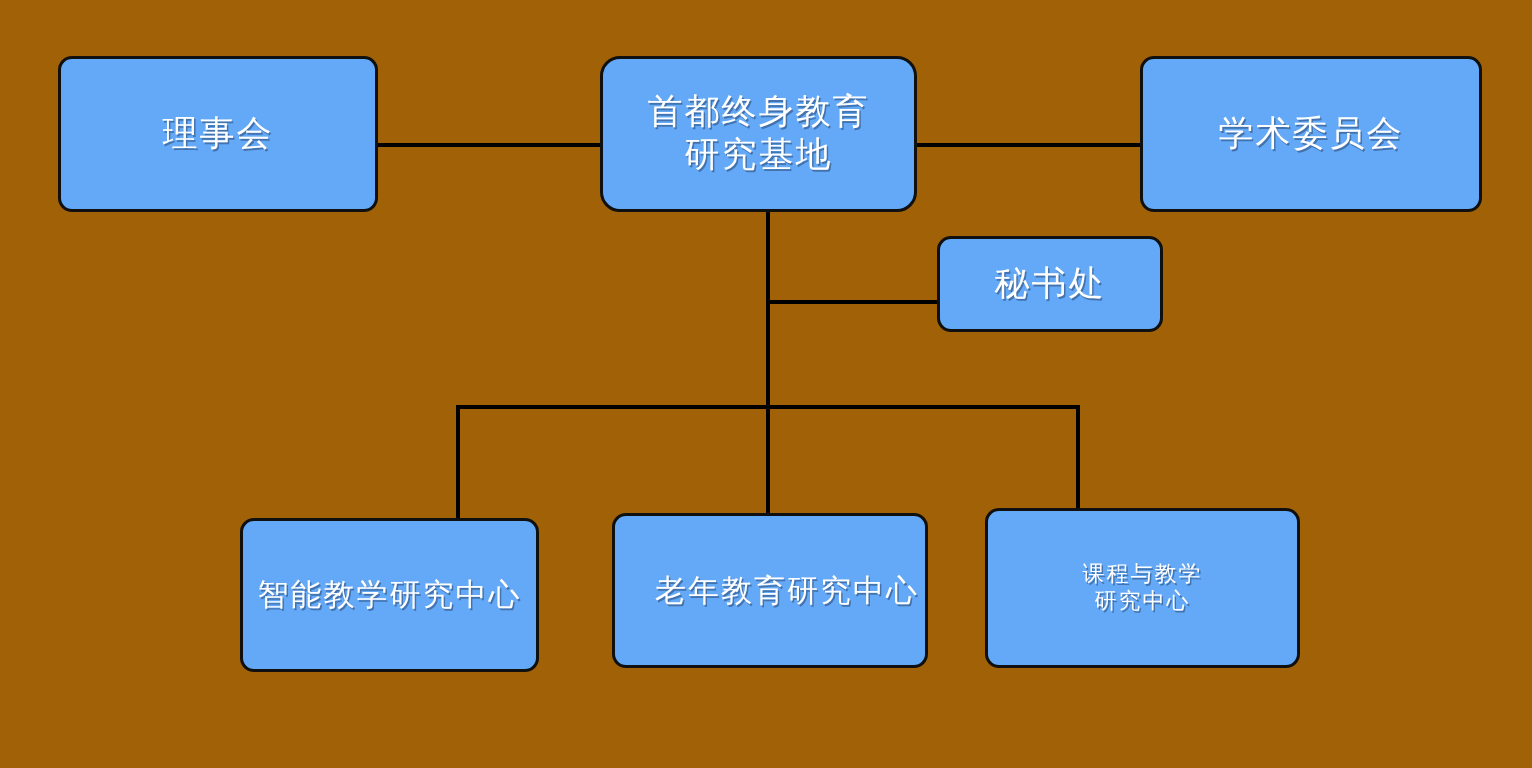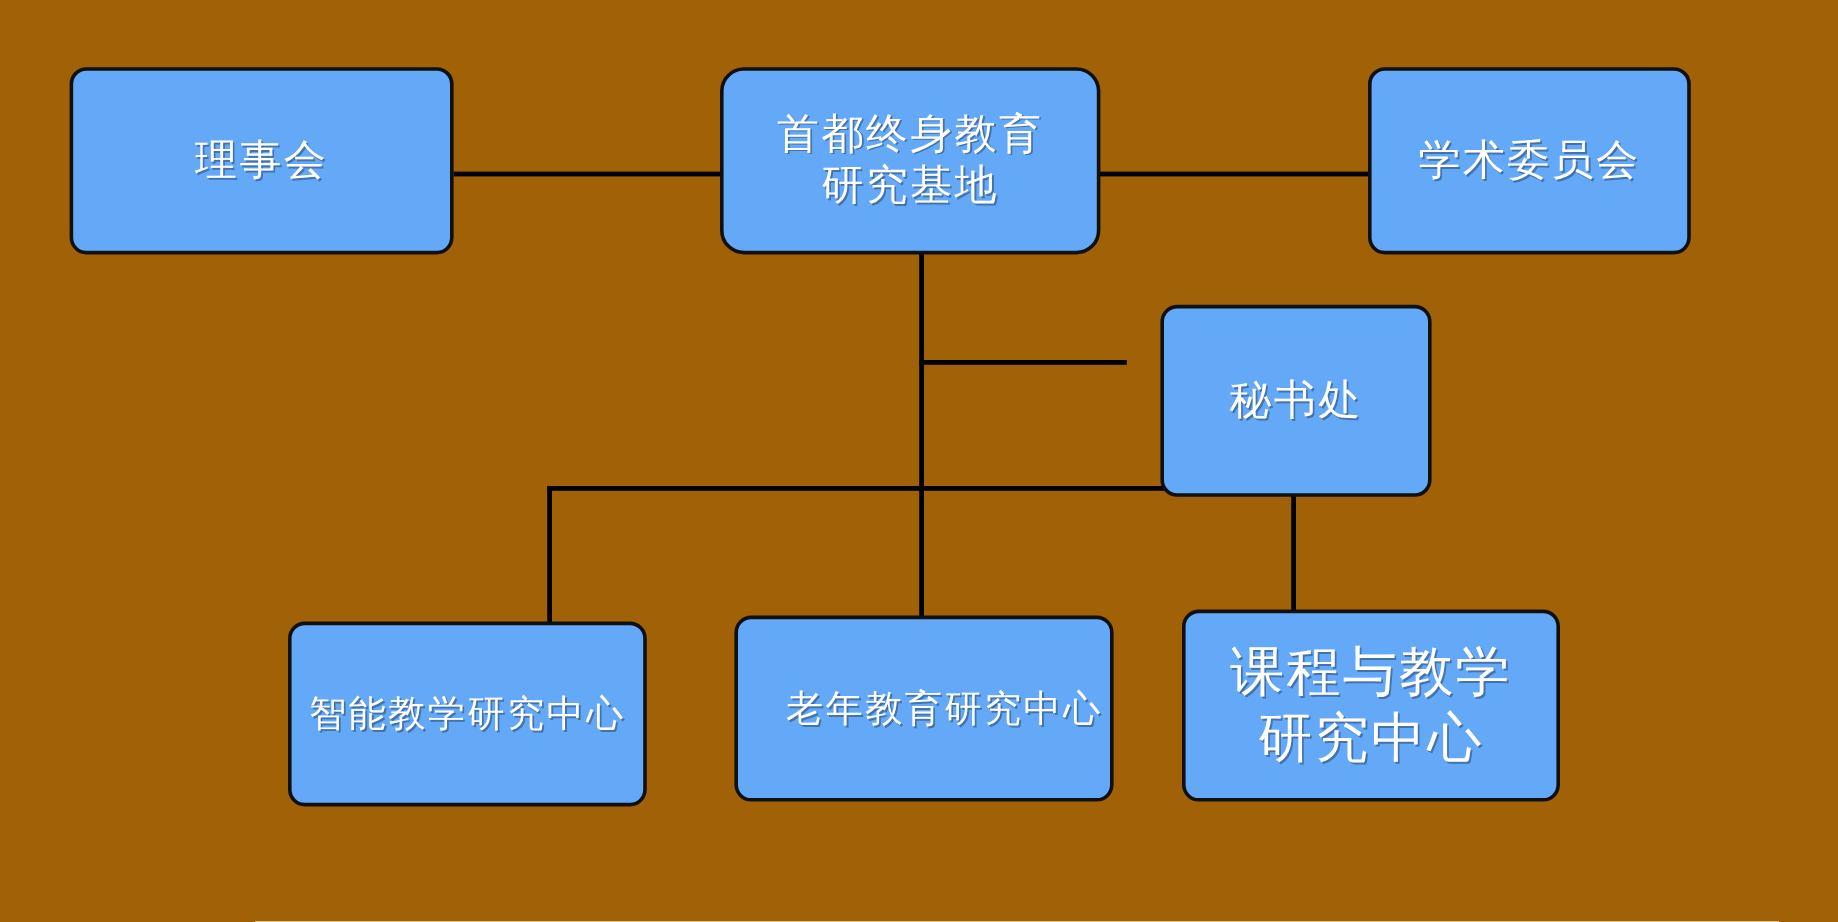--- a/index.html
+++ b/index.html
@@ -32,21 +32,21 @@
   .node-label {
     color: #ffffff;
     text-align: center;
     line-height: 1.22;
     letter-spacing: 2px;
     text-shadow: 1.5px 1.5px 0 rgba(40,70,110,0.55);
     white-space: pre-line;
     padding: 0 6px;
   }
   .n-big   { font-size: 35px; }
-  .n-mid   { font-size: 45px; }
+  .n-mid   { font-size: 22px; }
   .n-small { font-size: 31px; }
 
   .edge {
     position: absolute;
     background: #000000;
     z-index: 1;
   }
   .edge-h { height: 4px; }
   .edge-v { width: 4px; }
 </style>
@@ -73,25 +73,25 @@
 
   <div class="node" style="left:58px; top:56px; width:320px; height:156px;">
     <span class="node-label n-big">理事会</span>
   </div>
 
   <div class="node" style="left:600px; top:56px; width:317px; height:156px;border-radius:20px;">
     <span class="node-label n-big">首都终身教育
 研究基地</span>
   </div>
 
-  <div class="node" style="left:1140px; top:56px; width:269px; height:156px;">
+  <div class="node" style="left:1140px; top:56px; width:342px; height:156px;">
     <span class="node-label n-big">学术委员会</span>
   </div>
 
-  <div class="node" style="left:937px; top:254px; width:226px; height:160px;margin-left:30px;">
+  <div class="node" style="left:937px; top:236px; width:226px; height:96px;">
     <span class="node-label n-big">秘书处</span>
   </div>
 
   <div class="node" style="left:240px; top:518px; width:299px; height:154px;align-items:center;">
     <span class="node-label n-small">智能教学研究中心</span>
   </div>
 
   <div class="node" style="left:612px; top:513px; width:316px; height:155px;justify-content:flex-end;">
     <span class="node-label n-small">老年教育研究中心</span>
   </div>

